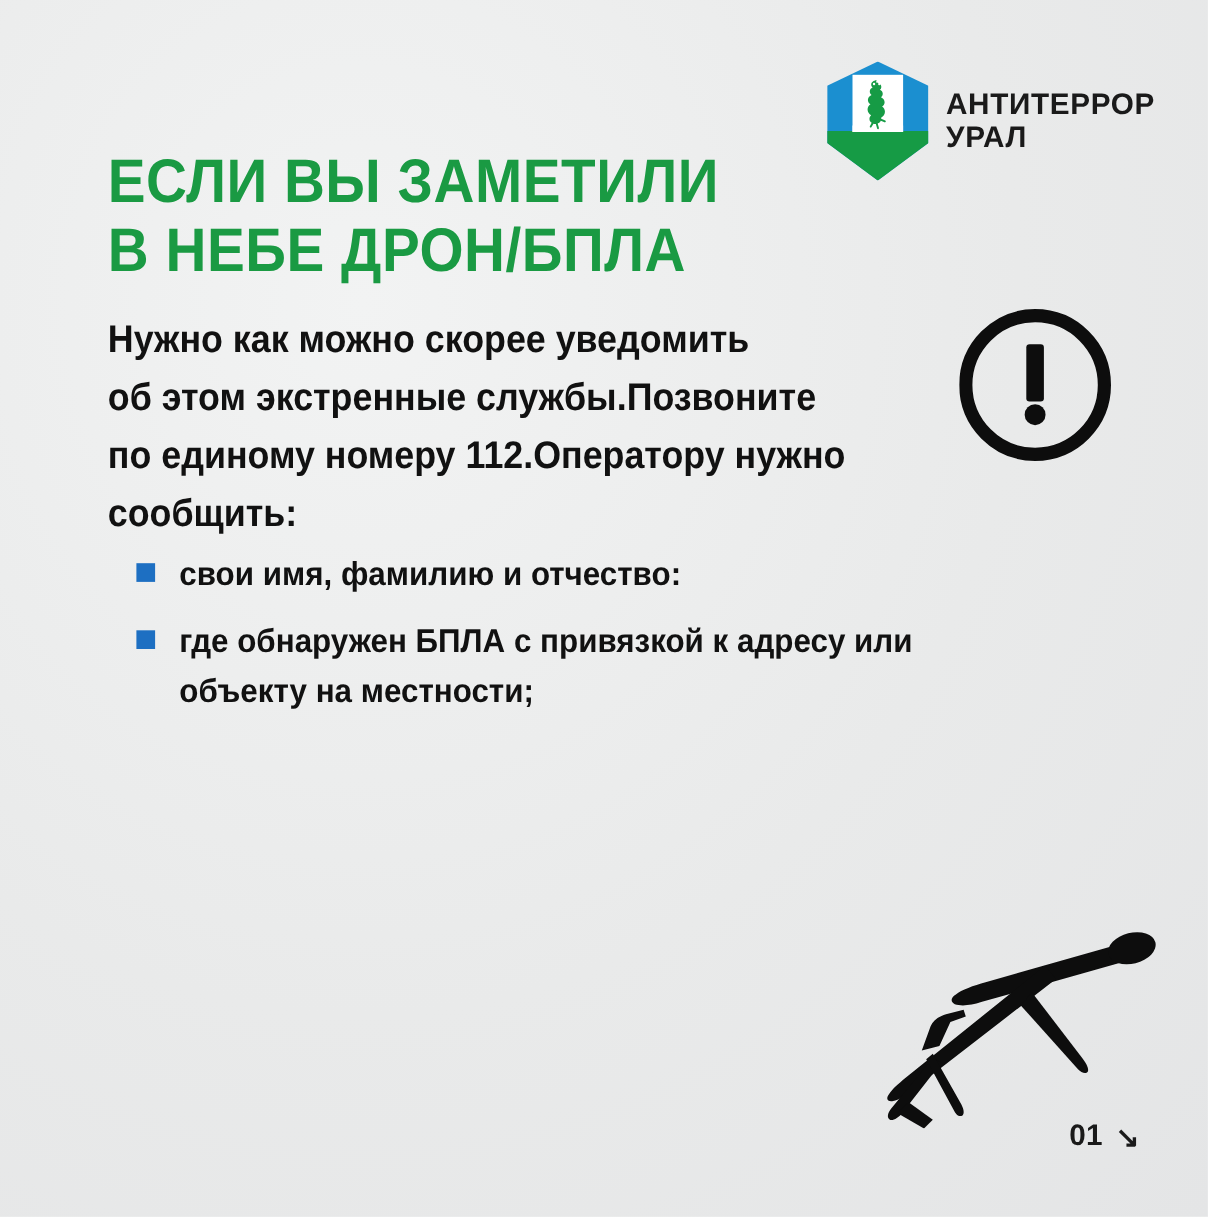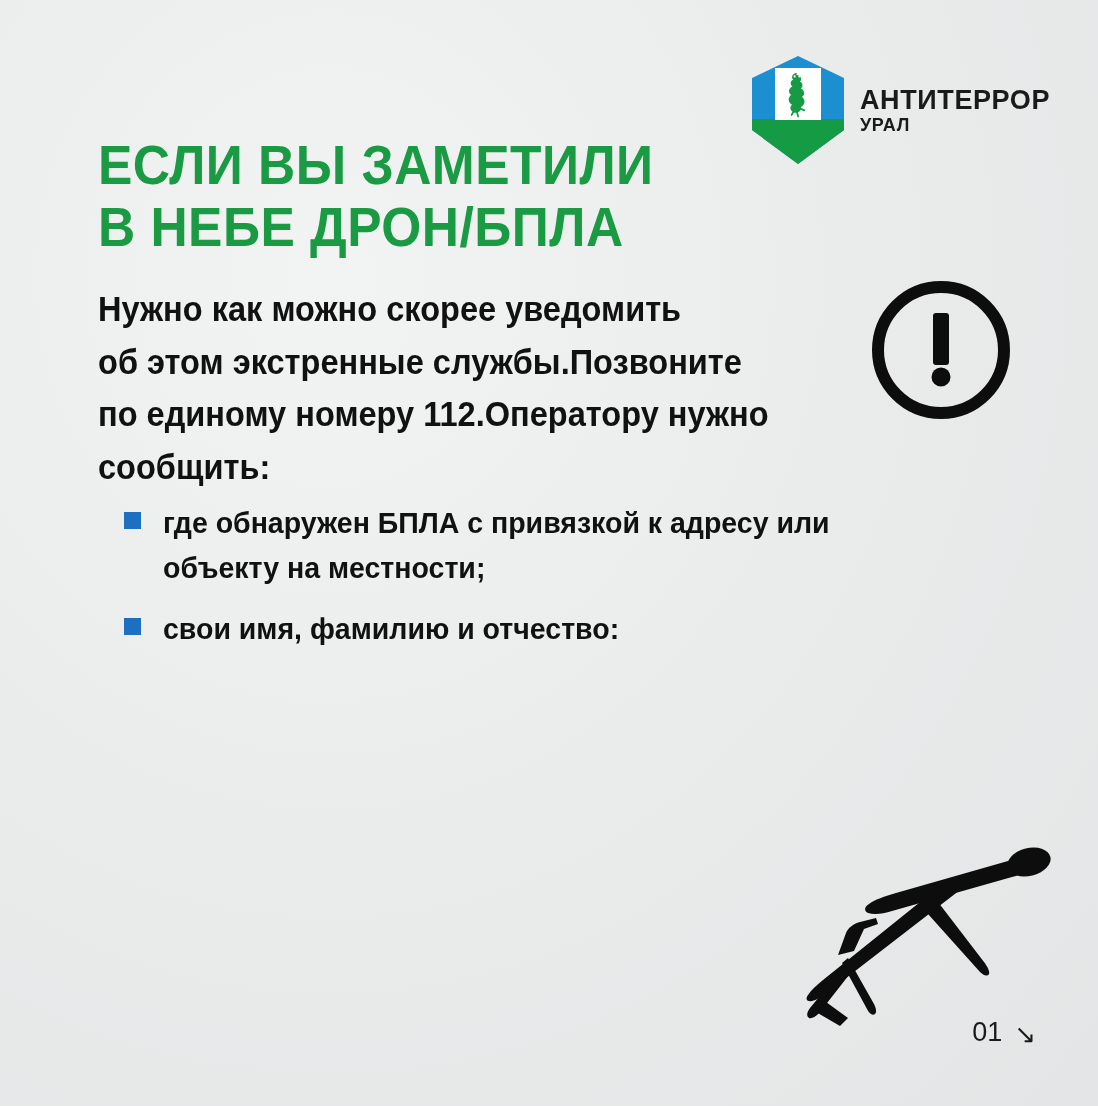--- a/index.html
+++ b/index.html
@@ -40,21 +40,21 @@
     line-height: 1.12;
     font-weight: bold;
     letter-spacing: 0.6px;
     color: #1a1a1a;
   }
   .logo-text .l1 {
     font-size: 27px;
     display: block;
   }
   .logo-text .l2 {
-    font-size: 18px;
+    font-size: 27px;
     display: block;
   }
 
   
   .heading {
     position: absolute;
     top: 96px;
     left: 98px;
     color: #1a9a43;
     font-size: 56px;
@@ -144,21 +144,21 @@
   
   .page-num {
     position: absolute;
     right: 62px;
     bottom: 58px;
     display: flex;
     align-items: center;
     gap: 12px;
     color: #1a1a1a;
     font-size: 27px;
-    font-weight: normal;
+    font-weight: bold;
     font-family: "Liberation Sans Narrow", "Liberation Sans", sans-serif;
   }
   .page-arrow {
     font-size: 26px;
     line-height: 1;
     display: inline-block;
     transform: translateY(1px);
   }
 </style>
 </head>
@@ -204,32 +204,32 @@
       <rect x="61" y="32" width="16" height="52" rx="3" fill="#0d0d0d"></rect>
       <circle cx="69" cy="96" r="9.5" fill="#0d0d0d"></circle>
     </svg>
   </div>
 
   <div class="list">
 
     <div class="list-item">
       <span class="bullet"></span>
       <div class="item-text">
+        <span class="line">свои имя, фамилию и отчество:</span>
+      </div>
+    </div>
+
+    <div class="list-item">
+      <span class="bullet"></span>
+      <div class="item-text">
         <span class="line">где обнаружен БПЛА с привязкой к адресу или</span>
         <span class="line">объекту на местности;</span>
       </div>
     </div>
 
-    <div class="list-item">
-      <span class="bullet"></span>
-      <div class="item-text">
-        <span class="line">свои имя, фамилию и отчество:</span>
-      </div>
-    </div>
-
 
 
   </div>
 
   <div class="drone">
     <svg viewBox="0 0 300 200" width="300" height="200" xmlns="http://www.w3.org/2000/svg">
       <g fill="#0d0d0d">
 
         <path d="M283 28c6 2 8 7 4 11-5 5-16 9-27 12l-120 34c-9 3-18 4-24 2-4-2-4-6 1-9 5-4 16-8 27-11L263 33c7-2 14-6 20-5z"></path>
 

